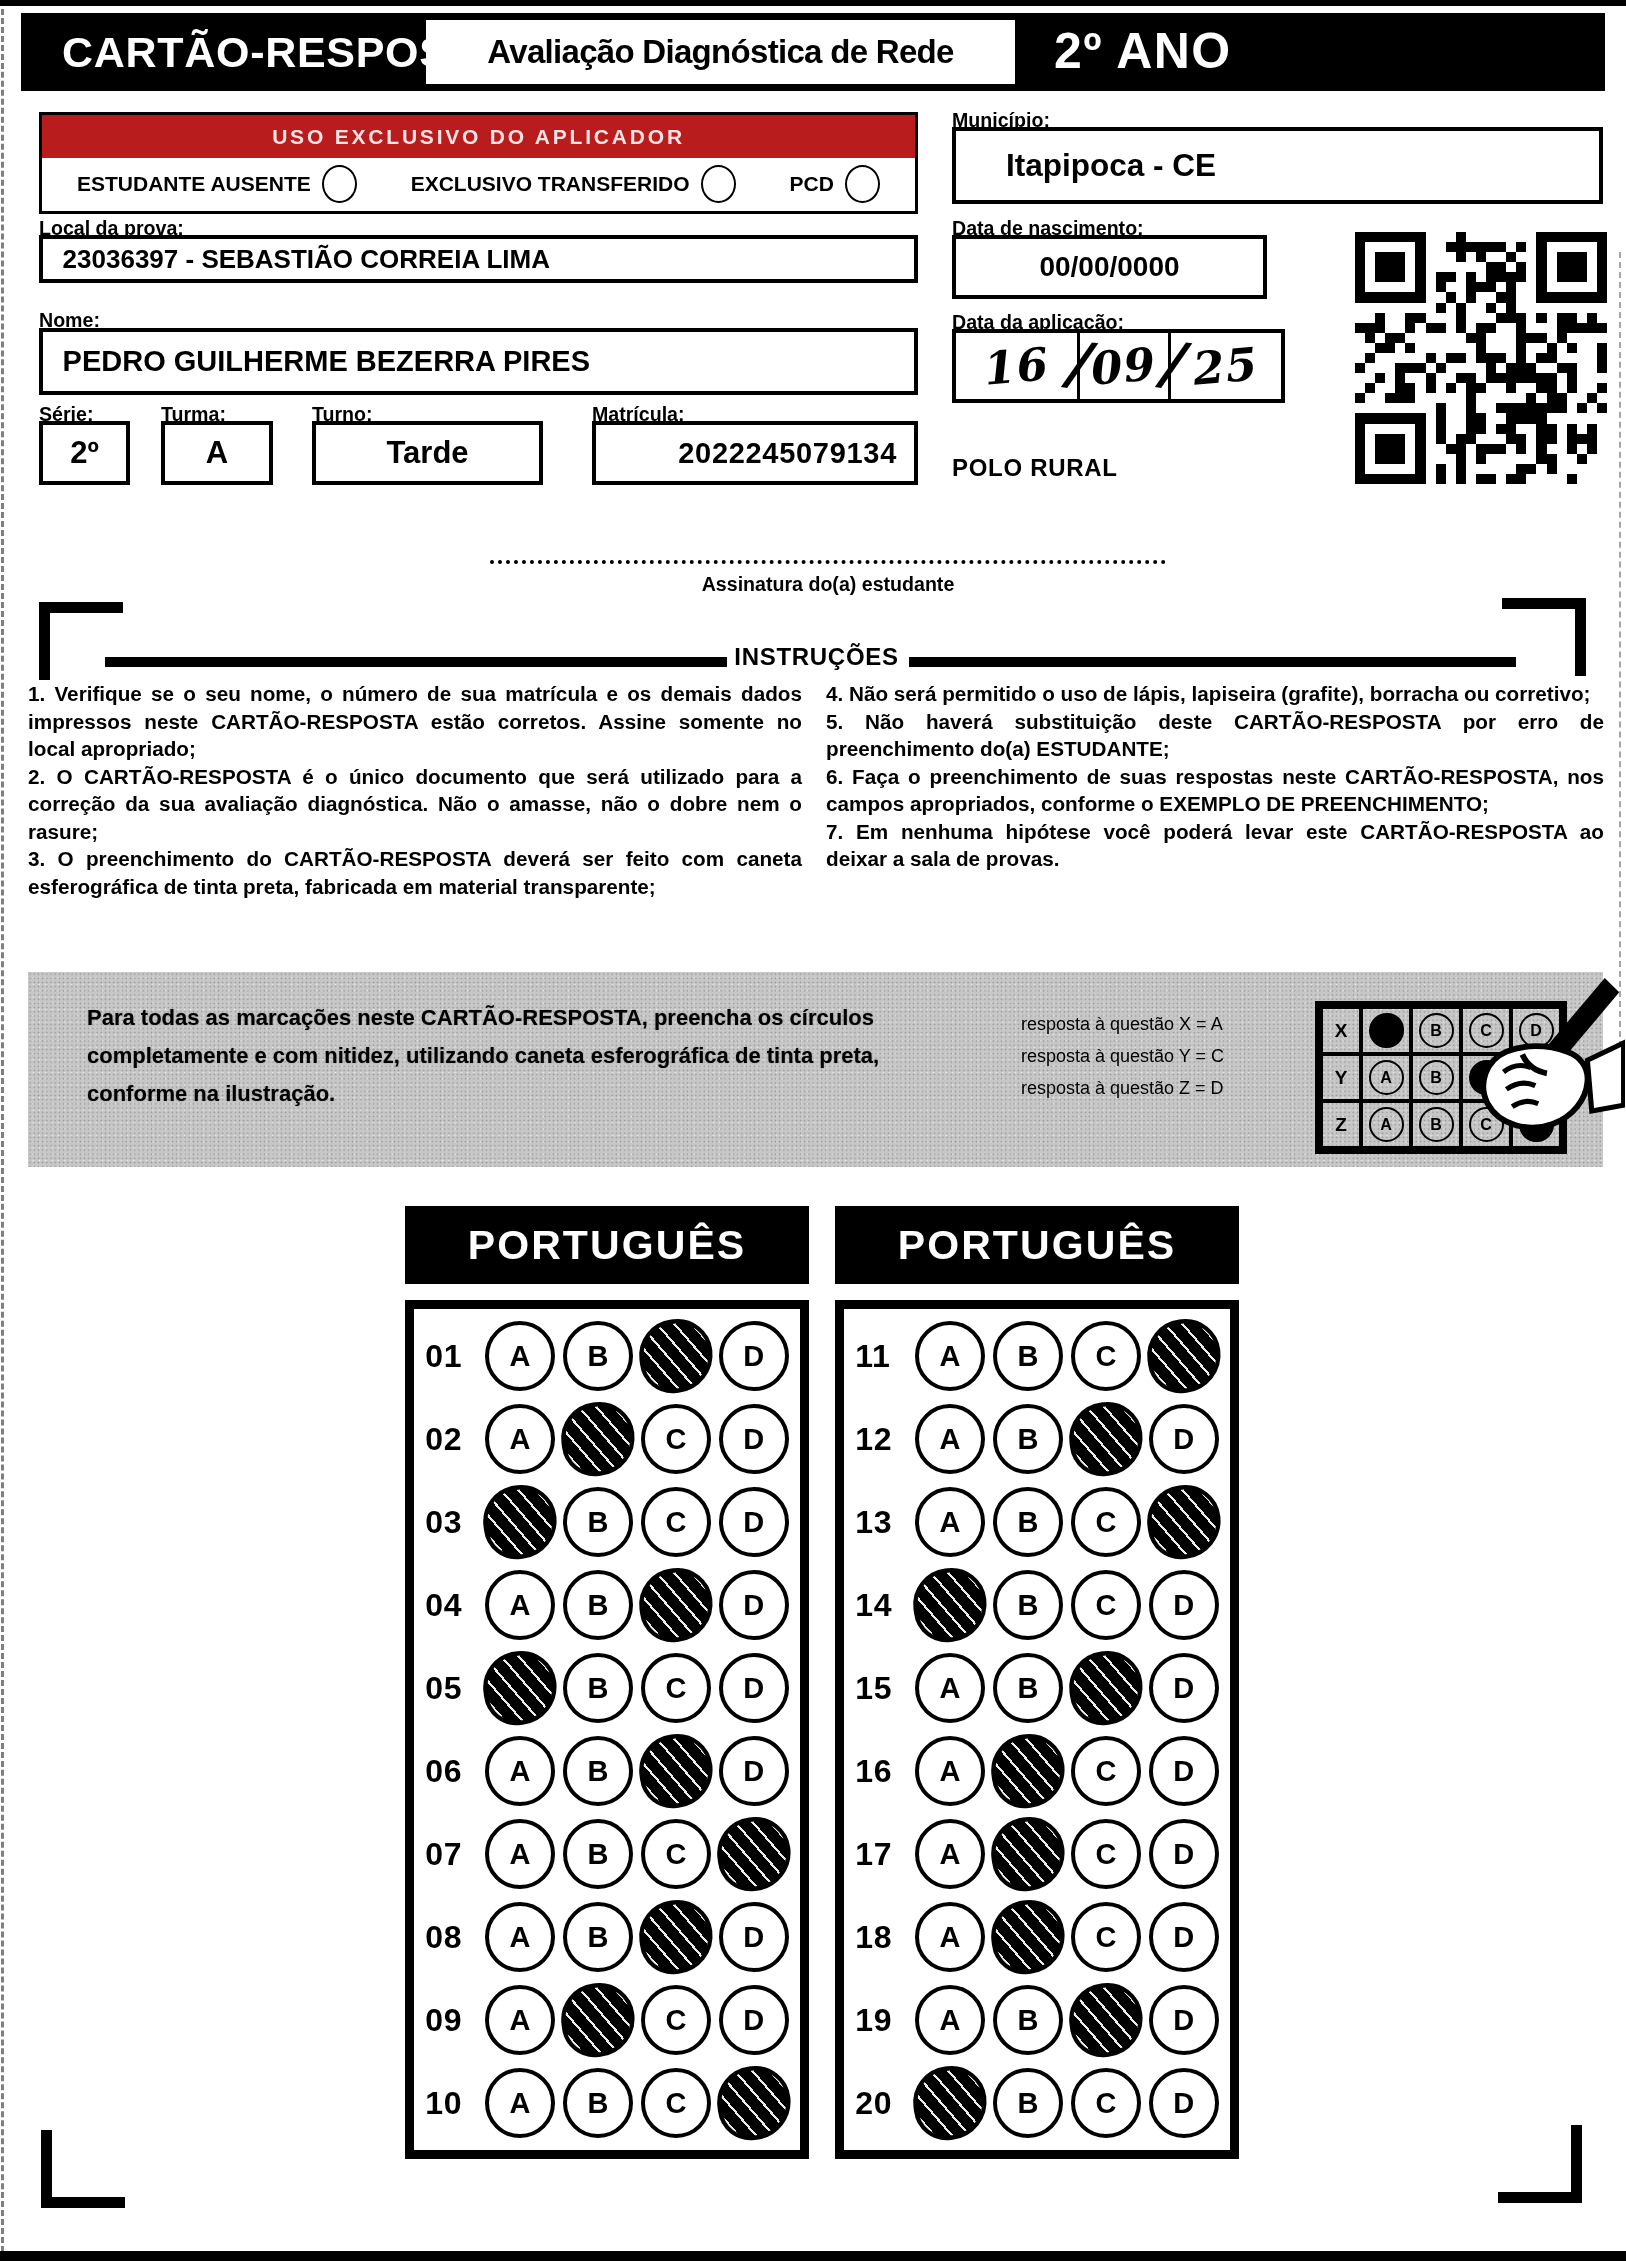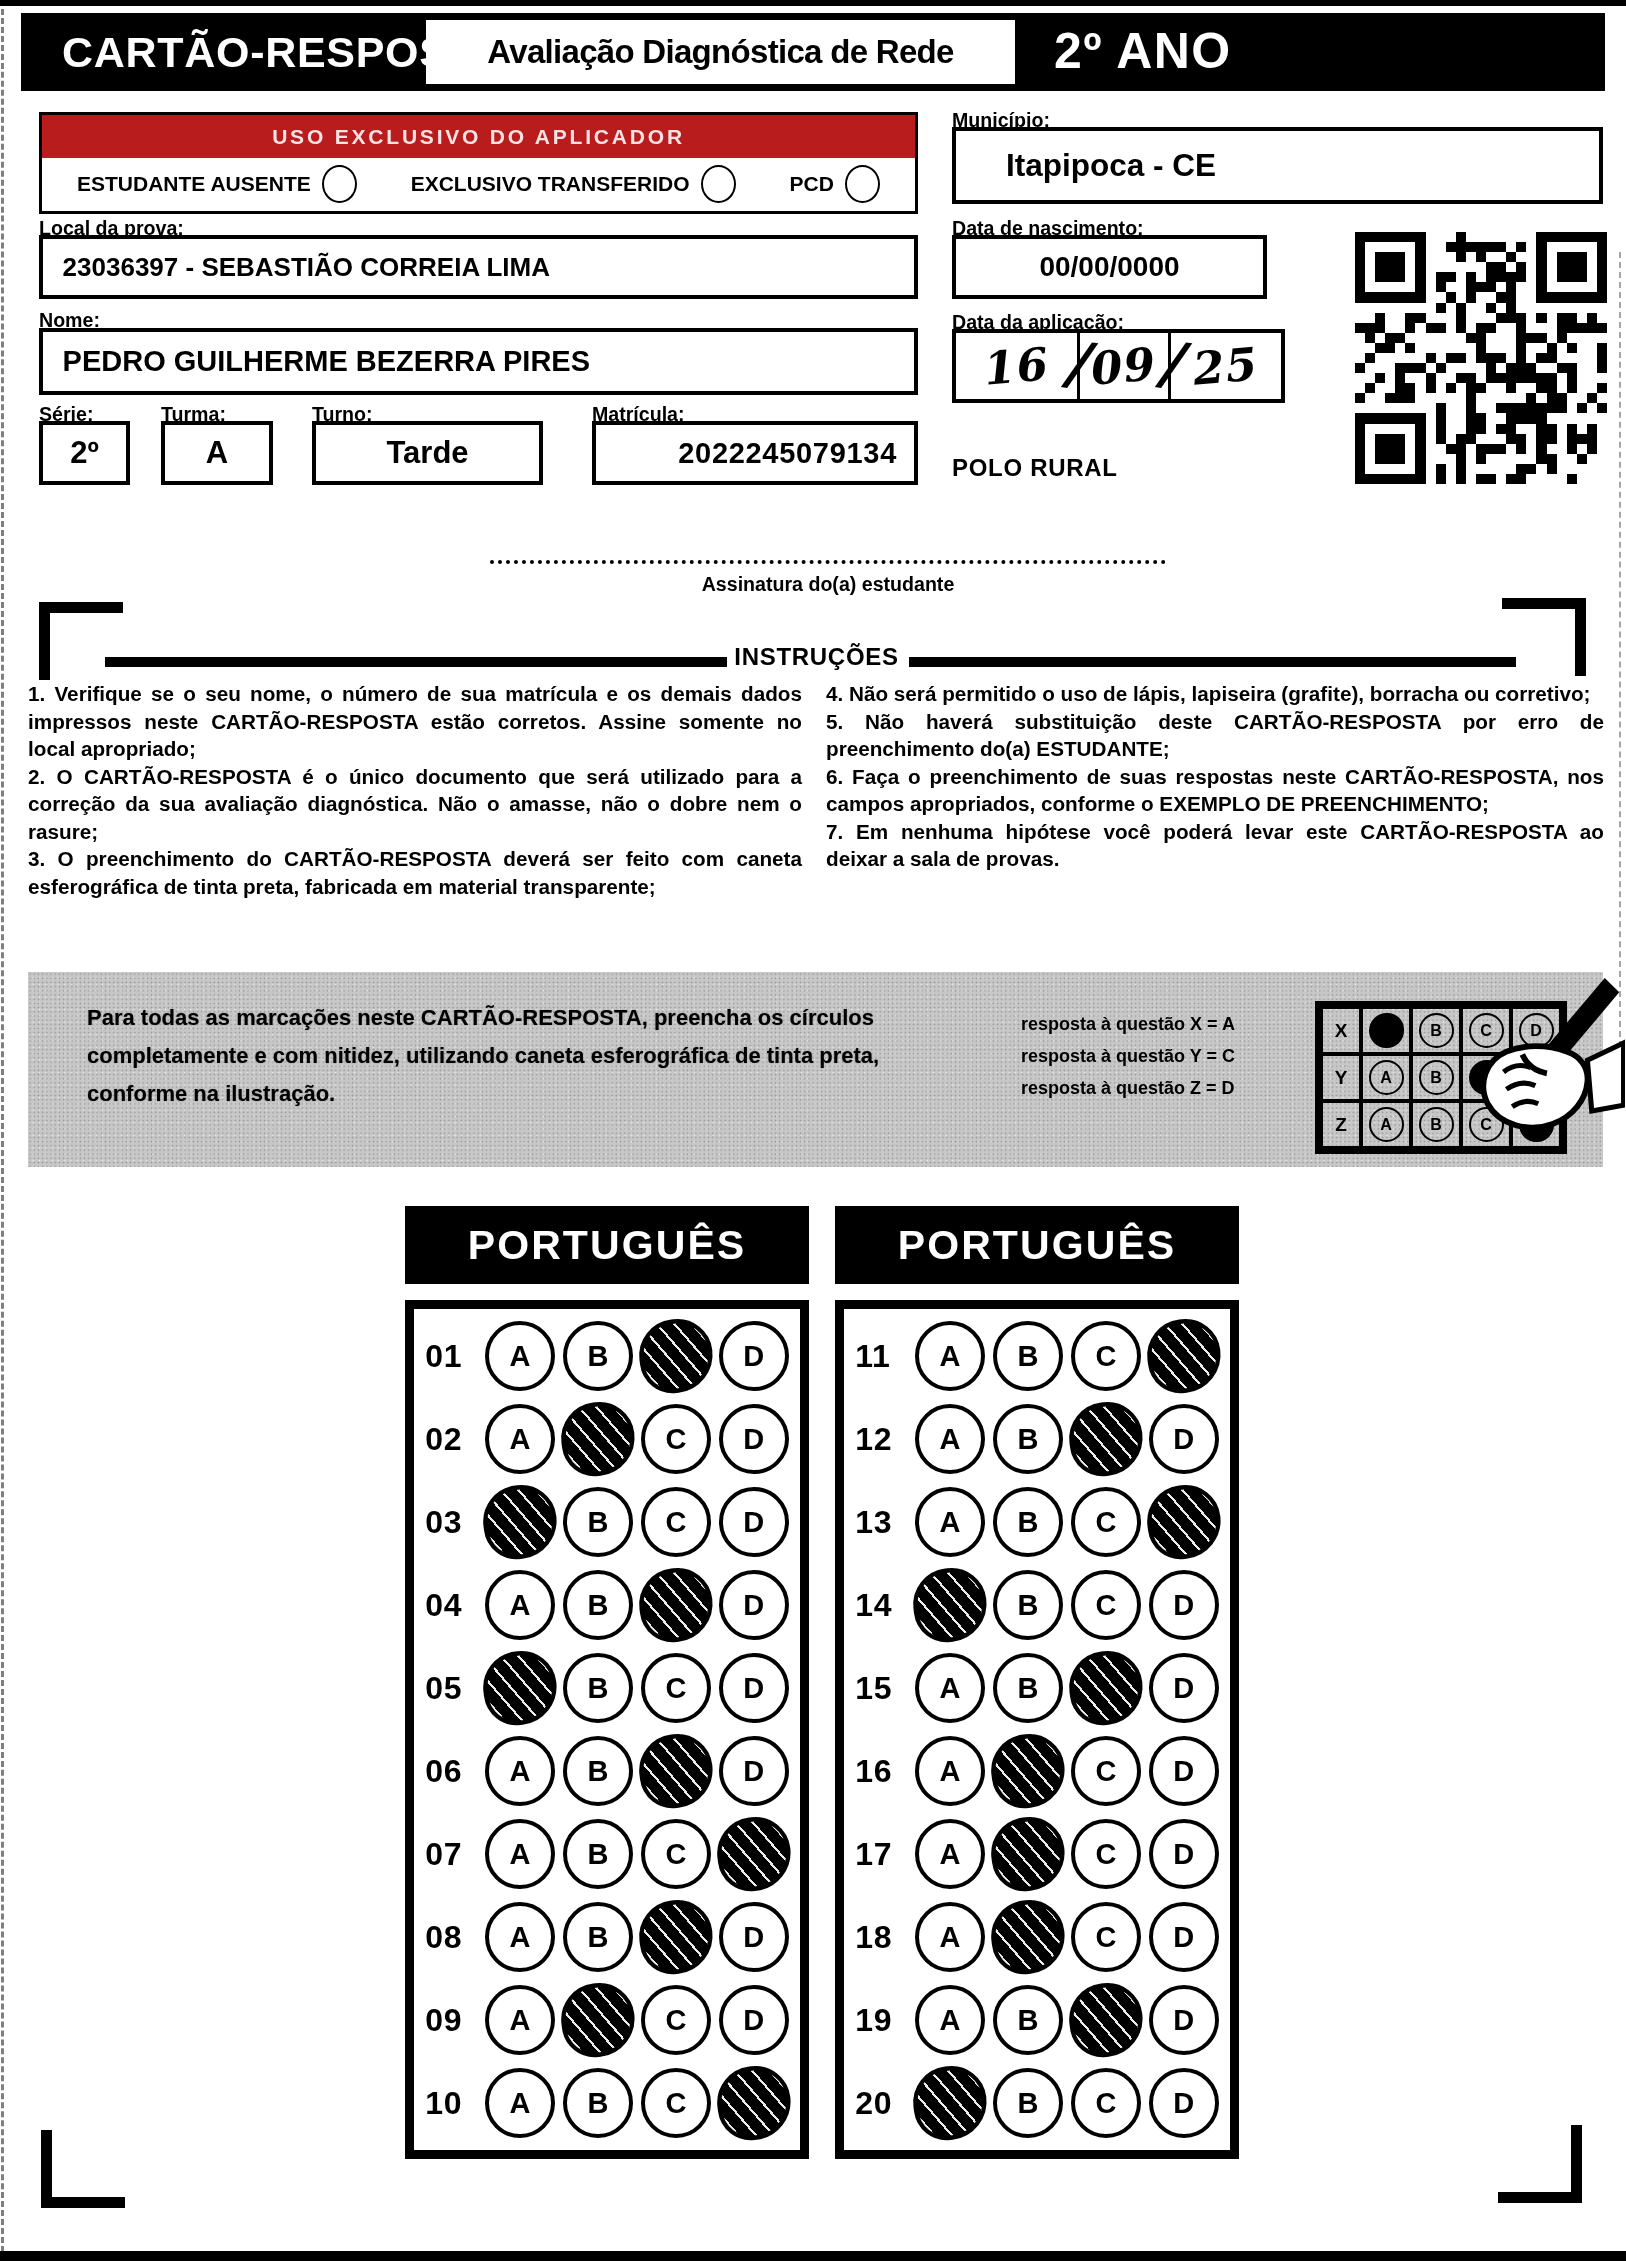--- a/index.html
+++ b/index.html
@@ -31,21 +31,21 @@
   .apl-opt{display:flex;align-items:center;gap:11.2px;}
   .apl-opt .lbl{font-size:21px;font-weight:700;}
   .apl-circle{width:31px;height:34px;border:2.8px solid #000;border-radius:50%;background:#fff;}
 
   
   .flabel{font-size:19.6px;font-weight:700;}
   .fbox{border:4.2px solid #000;background:#fff;display:flex;align-items:center;}
   .fbox .val{font-weight:700;}
 
   .local-label{left:39px;top:217px;}
-  .local-box{left:39px;top:235px;width:879px;height:64px;padding-left:19.6px;}
+  .local-box{left:39px;top:235px;width:879px;height:48px;padding-left:19.6px;}
   .local-box .val{font-size:26px;}
   .nome-label{left:39px;top:309px;}
   .nome-box{left:39px;top:328px;width:879px;height:67px;padding-left:19.6px;}
   .nome-box .val{font-size:29px;}
 
   .serie-label{left:39px;top:403px;}
   .turma-label{left:161px;top:403px;}
   .turno-label{left:312px;top:403px;}
   .matricula-label{left:592px;top:403px;}
   .serie-box{left:39px;top:421px;width:91px;height:64px;justify-content:center;}
@@ -96,21 +96,21 @@
   .instr-col p{margin:0;}
   #instr-left{left:28px;width:774px;}
   #instr-right{left:826px;width:778px;}
 
   
   .example{left:28px;top:972px;width:1575px;height:195px;background:#c7c7c7;
            background-image:radial-gradient(#9a9a9a 0.7px,transparent 1px),radial-gradient(#ececec 0.7px,transparent 1px);
            background-size:4.2px 4.2px,6.3px 6.3px;background-position:0 0,2.1px 2.8px;}
   .example-text{position:absolute;left:43px;top:27px;width:826px;font-size:22px;font-weight:700;
                 line-height:1.72;text-shadow:0 0 1.4px rgba(0,0,0,.35);margin-left:16px;}
-  .example-legend{position:absolute;left:993px;top:36px;width:301px;font-size:18px;font-weight:700;line-height:1.78;}
+  .example-legend{position:absolute;left:993px;top:36px;width:301px;font-size:18px;font-weight:400;line-height:1.78;}
   .example-grid{position:absolute;left:1287px;top:29px;border:6.3px solid #000;background:transparent;}
   .ex-row{display:flex;}
   .ex-cell{width:46px;height:43px;border:2.8px solid #000;display:flex;align-items:center;justify-content:center;}
   .ex-cell.lab{width:36px;font-size:19px;font-weight:700;}
   .ex-bubble{width:31px;height:31px;border:2.8px solid #000;border-radius:50%;display:flex;
              align-items:center;justify-content:center;font-size:16px;font-weight:700;}
   .ex-bubble.filled{background:#000;color:transparent;border-radius:52% 48% 50% 50%;}
   .hand-illus{left:1437px;top:975px;width:188px;height:188px;z-index:5;}
 
   

